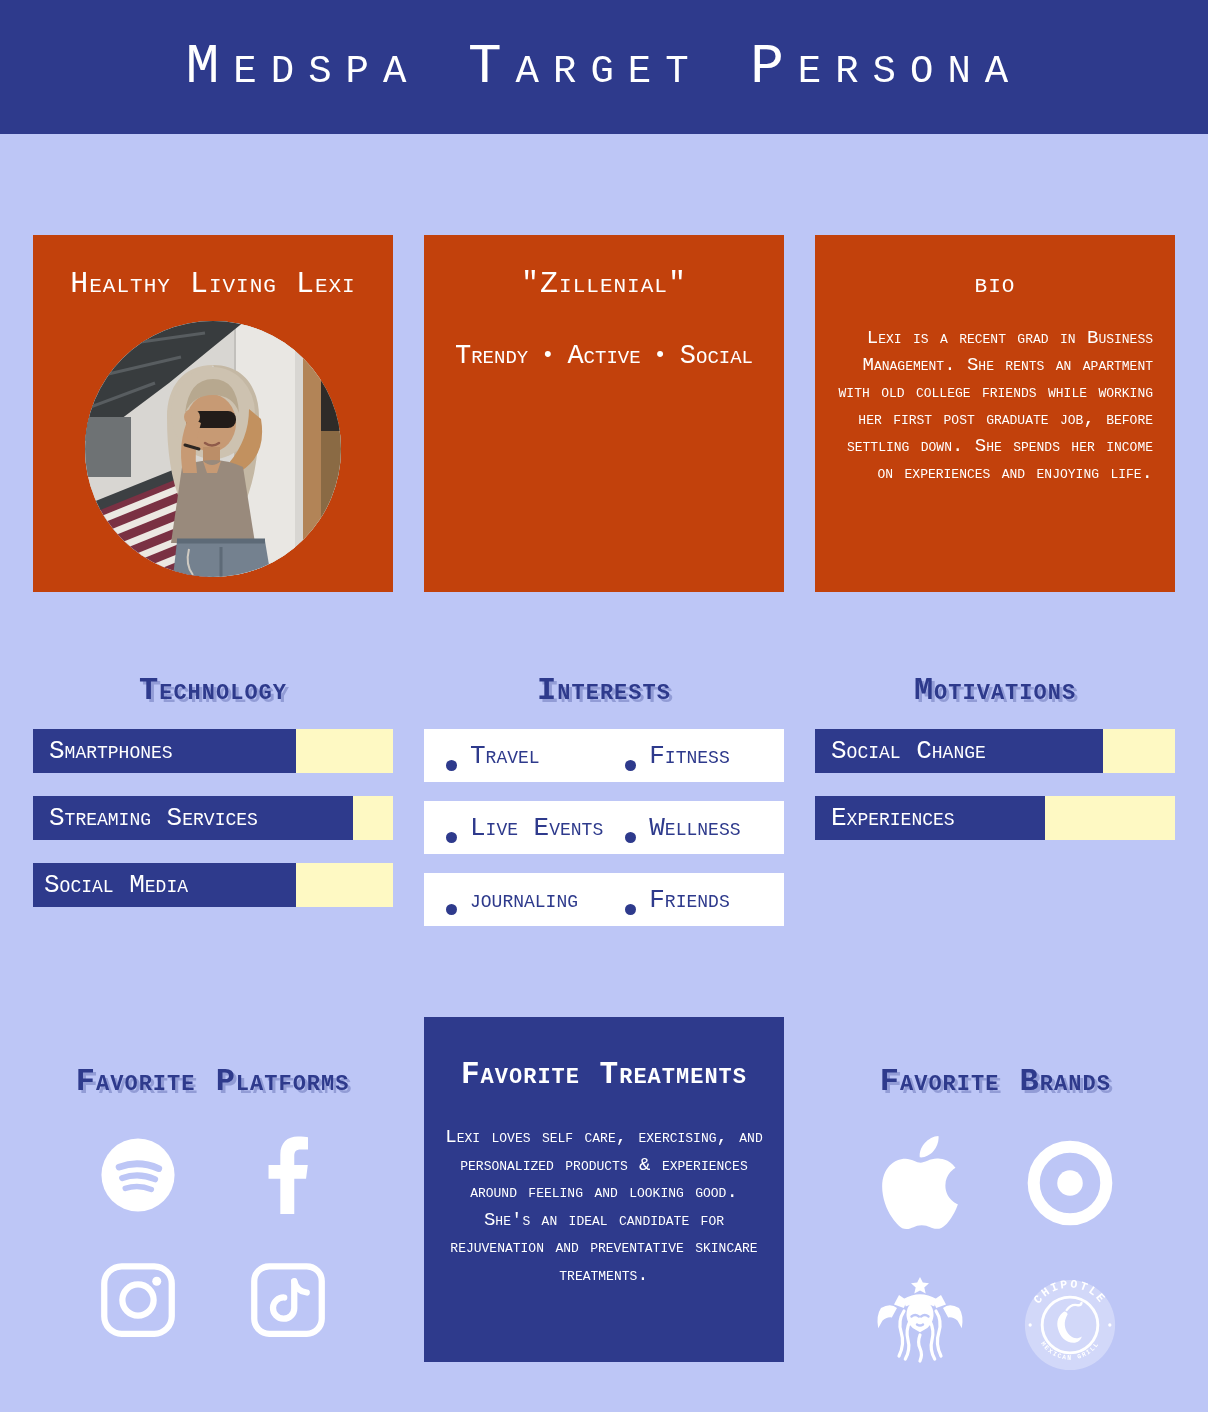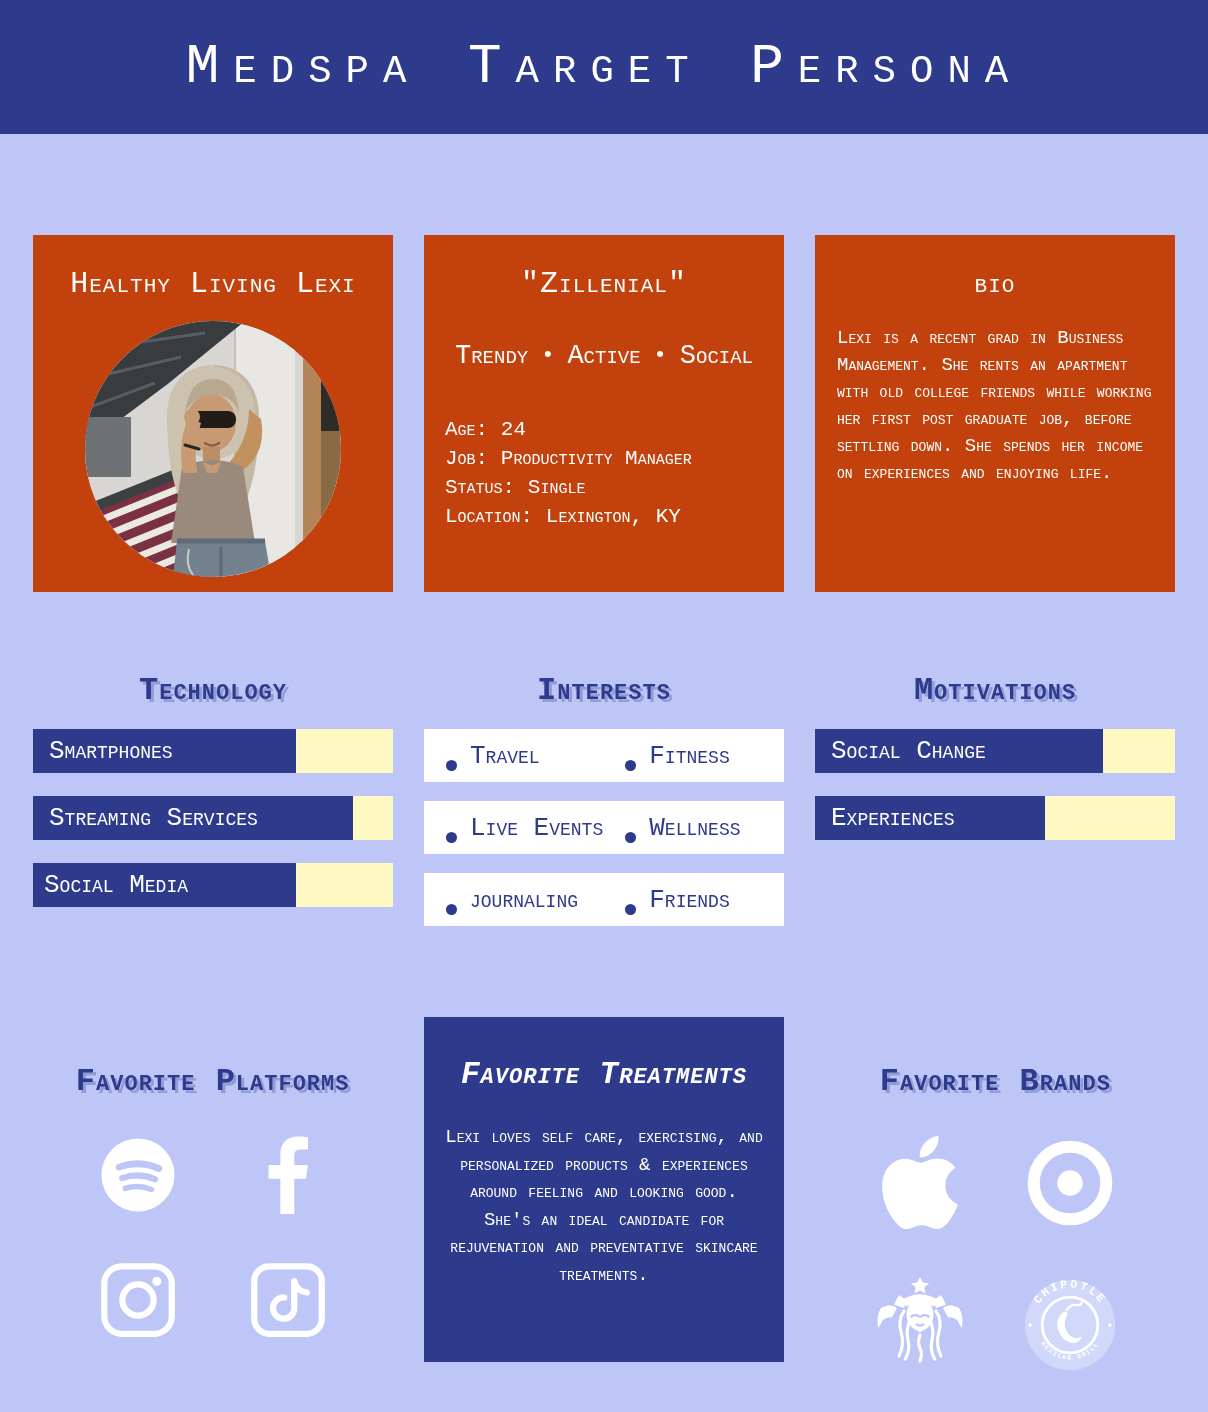--- a/index.html
+++ b/index.html
@@ -42,21 +42,21 @@
     margin:20px auto 0; overflow:hidden; background:#d7d5d1;
   }
 
   .traits { display:flex; justify-content:center; align-items:center; gap:13px; margin-top:40px; font-size:27px; }
   .trait-sep { font-size:22px; position:relative; top:-1px; }
 
   .details { text-align:left; margin:44px 0 0 21px; font-size:21px; line-height:29px; }
 
   .bio-text {
     font-size:19px; line-height:27px; letter-spacing:0;
-    margin:24px auto 0; padding:0 22px; text-align:left;
+    margin:24px auto 0; padding:0 22px; text-align:right;
   }
 
   
   .stats { margin-top:64px; }
   .col-heading {
     font-size:32px; font-weight:bold; text-align:center;
     margin:16px 0 20px; letter-spacing:1px; color:#2e3a8c;
     text-shadow:3px 3px 0 rgba(46,58,140,0.30);
     white-space:nowrap;
   }
@@ -80,21 +80,21 @@
   .icons-grid {
     display:grid; grid-template-columns:repeat(2,150px);
     justify-content:center; row-gap:46px; margin-top:36px;
     place-items:center;
   }
   .treatments-card {
     background:#2e3a8c; height:345px; color:#ffffff; text-align:center;
   }
   .treatments-card .card-heading {
     color:#ffffff; font-size:31px; font-weight:bold;
-    margin:40px 0 0; letter-spacing:1px; white-space:nowrap;font-style:italic;
+    margin:40px 0 0; letter-spacing:1px; white-space:nowrap;
   }
   .treatments-card p {
     font-size:19px; line-height:27.5px;
     margin:32px 0 0; padding:0 18px;
   }
 
   svg { display:block; }
 </style>
 </head>
 <body>
@@ -178,26 +178,20 @@
     </div>
 
     <div class="card">
       <div class="card-title">"Zillenial"</div>
       <div class="traits">
         <span>Trendy</span>
         <span class="trait-sep">•</span>
         <span>Active</span>
         <span class="trait-sep">•</span>
         <span>Social</span>
-      </div>
-      <div class="details">
-        <div>Age: 24</div>
-        <div>Job: Productivity Manager</div>
-        <div>Status: Single</div>
-        <div>Location: Lexington, KY</div>
       </div>
     </div>
 
     <div class="card">
       <div class="card-title">bio</div>
       <p class="bio-text">Lexi is a recent grad in Business Management. She rents an apartment with old college friends while working her first post graduate job, before settling down. She spends her income on experiences and enjoying life.</p>
     </div>
   </div>
 
   <div class="row3 stats">

